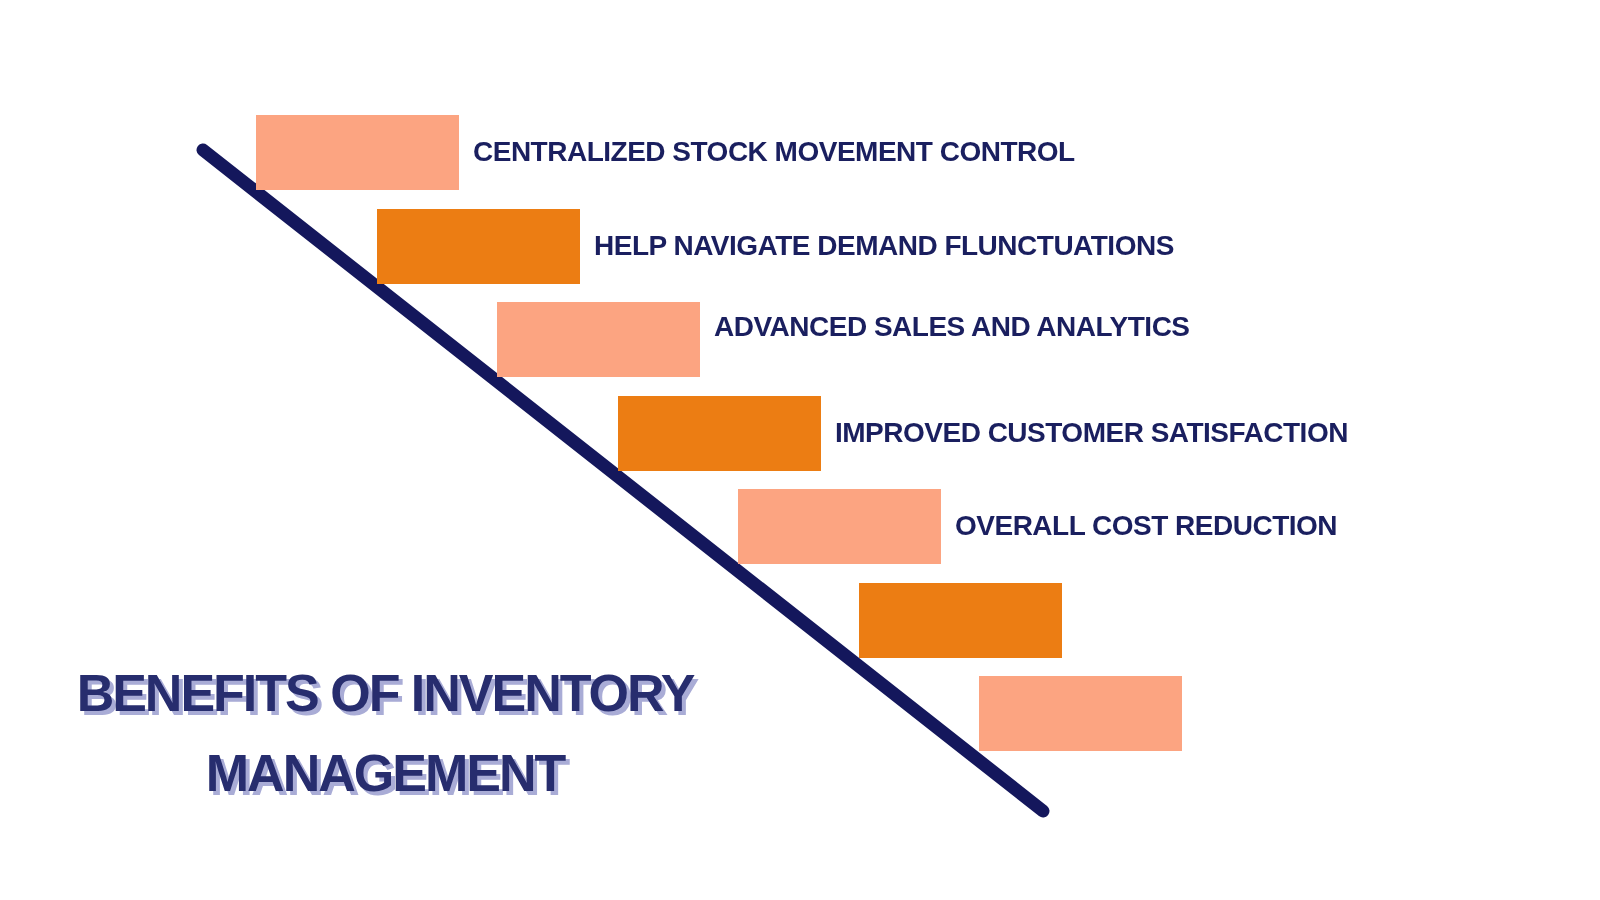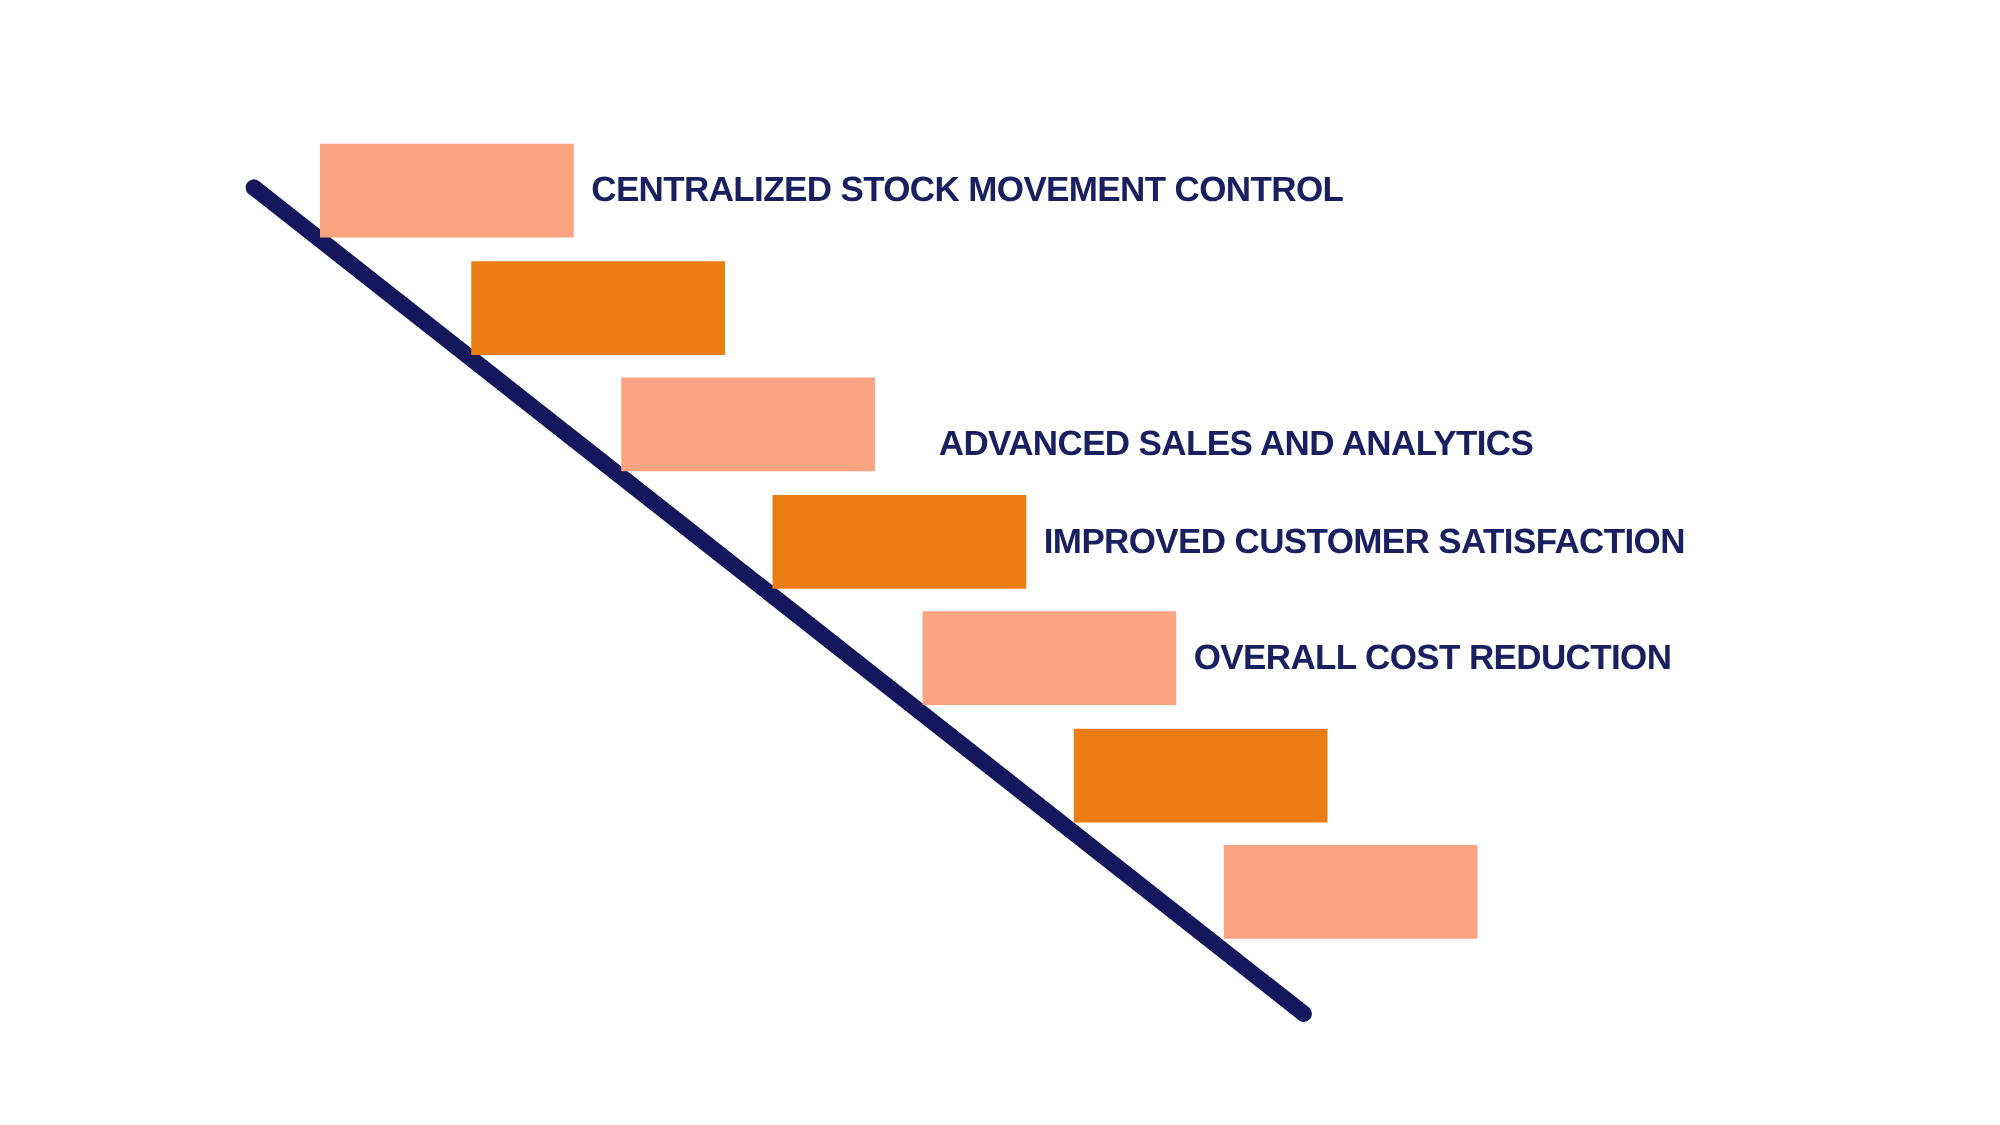--- a/index.html
+++ b/index.html
@@ -66,32 +66,39 @@
   <svg class="line-layer" viewBox="0 0 1600 900" xmlns="http://www.w3.org/2000/svg">
     <line x1="203" y1="150" x2="1043" y2="811" stroke="#14175C" stroke-width="13" stroke-linecap="round"></line>
   </svg>
 
   <div class="steps-layer">
       <div class="step-rect" style="left: 256px; top: 115px; background: rgb(252, 164, 129);"></div>
       <div class="step-label" style="left: 473px; top: 115px;">
         <div>CENTRALIZED STOCK MOVEMENT CONTROL</div>
       </div>
       <div class="step-rect" style="left: 377px; top: 209px; background: rgb(236, 125, 19);"></div>
+      <div class="step-label" style="left: 594px; top: 209px;">
+        <div>HELP NAVIGATE DEMAND FLUNCTUATIONS</div>
+      </div>
       <div class="step-rect" style="left: 497px; top: 302px; background: rgb(252, 164, 129);"></div>
-      <div class="step-label" style="left: 714px; top: 318px; margin-left: 37px;">
+      <div class="step-label" style="left: 714px; top: 290px;">
         <div>ADVANCED SALES AND ANALYTICS</div>
       </div>
       <div class="step-rect" style="left: 618px; top: 396px; background: rgb(236, 125, 19);"></div>
       <div class="step-label" style="left: 835px; top: 396px;">
         <div>IMPROVED CUSTOMER SATISFACTION</div>
       </div>
       <div class="step-rect" style="left: 738px; top: 489px; background: rgb(252, 164, 129);"></div>
       <div class="step-label" style="left: 955px; top: 489px;">
         <div>OVERALL COST REDUCTION</div>
       </div>
       <div class="step-rect" style="left: 859px; top: 583px; background: rgb(236, 125, 19);"></div>
       <div class="step-rect" style="left: 979px; top: 676px; background: rgb(252, 164, 129);"></div>
       <div class="step-label centered" style="left: 1187px; top: 696px; width: 330px;">
       </div>
     </div>
 
+  <div class="title-block">
+    <div>BENEFITS OF INVENTORY</div>
+    <div>MANAGEMENT</div>
+  </div>
 
 </div>
 
 </body></html>

